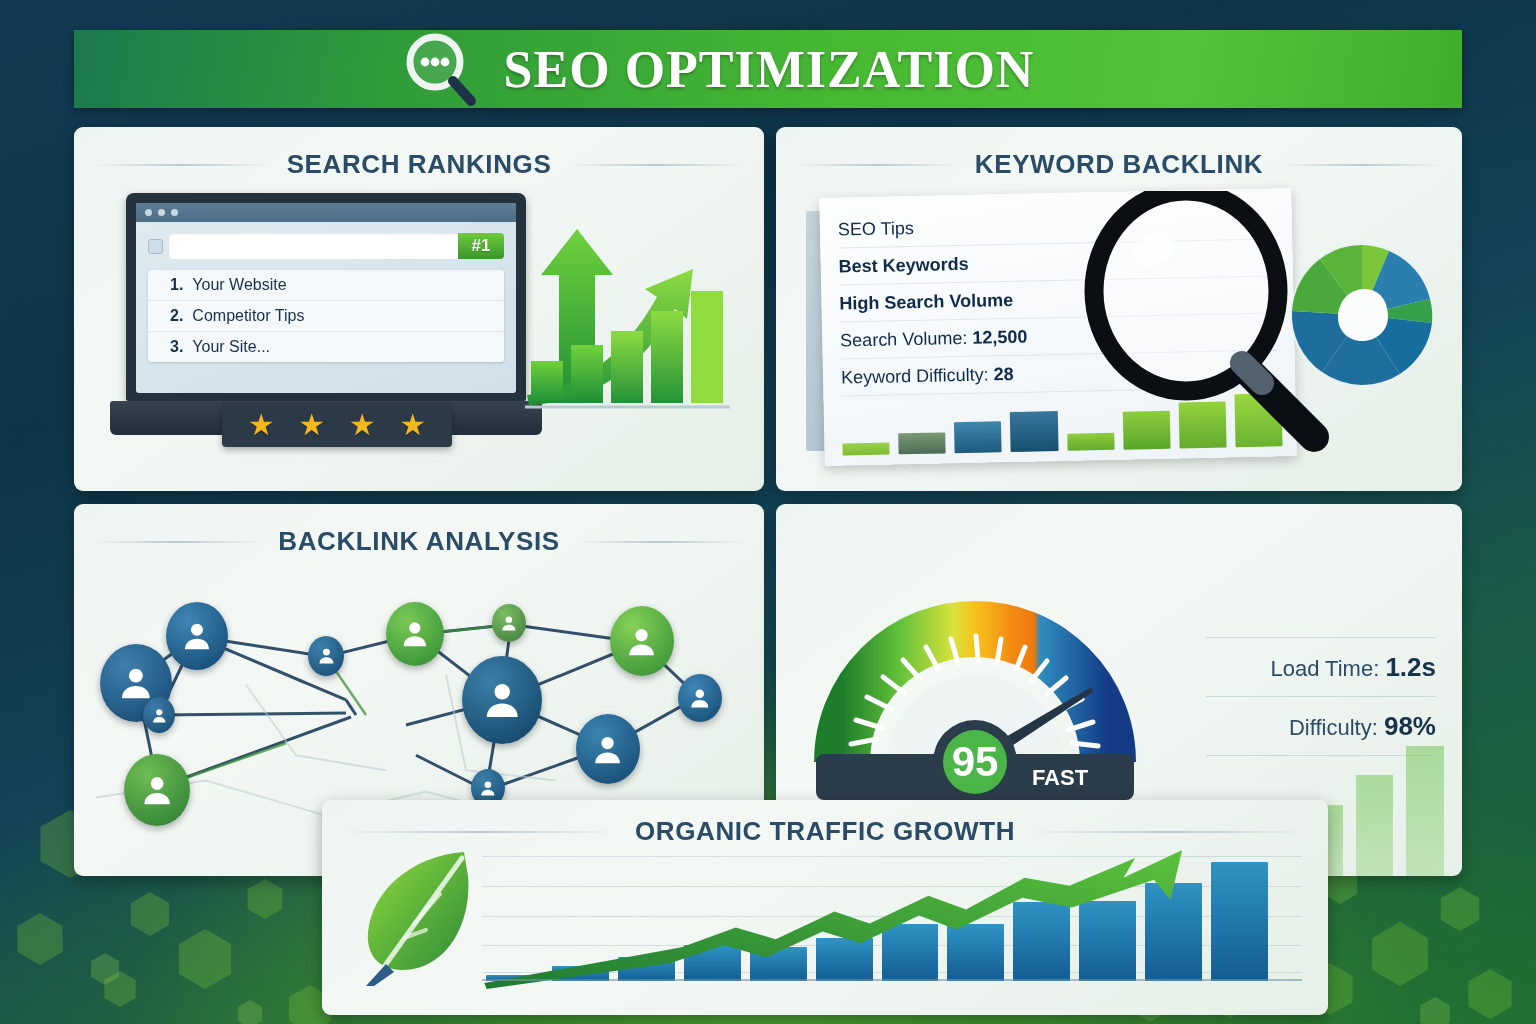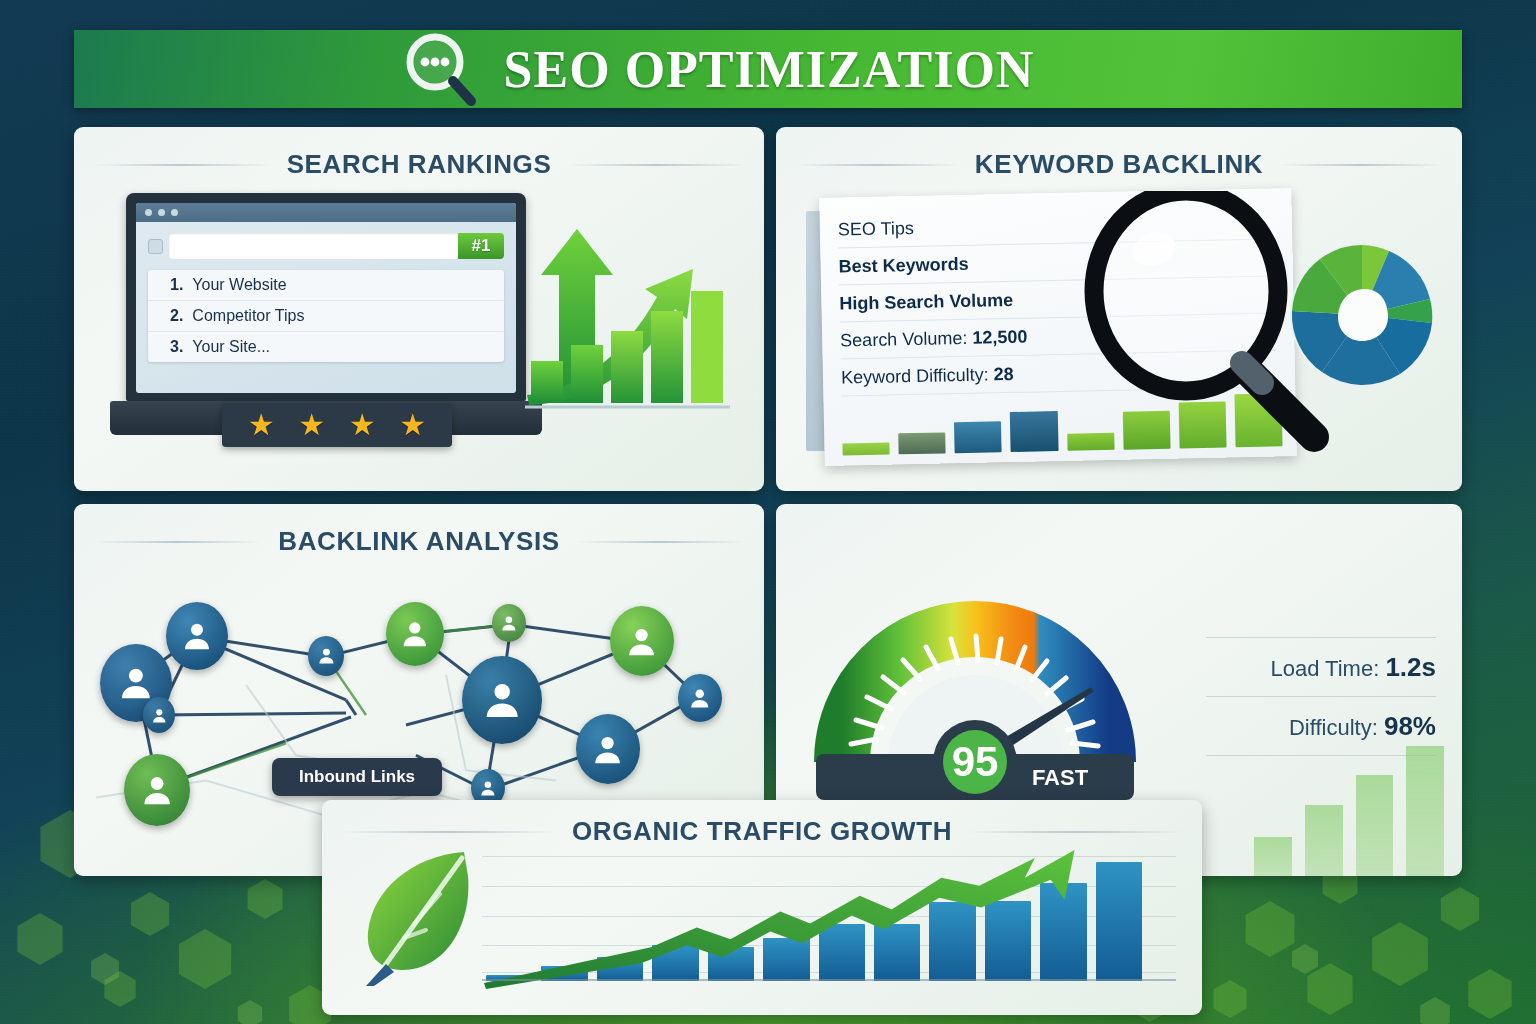--- a/index.html
+++ b/index.html
@@ -40,21 +40,21 @@
   .panel {
     position:absolute; border-radius:9px;
     background:linear-gradient(145deg,#eef4f2 0%, #f4f8f5 35%, #e6efe8 100%);
     box-shadow:0 5px 16px rgba(0,0,0,.32);
     overflow:hidden;
   }
   #panel-rankings { left:74px;  top:127px; width:690px; height:364px; }
   #panel-keyword  { left:776px; top:127px; width:686px; height:364px; }
   #panel-backlink { left:74px;  top:504px; width:690px; height:372px; }
   #panel-speed    { left:776px; top:504px; width:686px; height:372px; }
-  #panel-traffic  { left:322px; top:800px; width:880px; height:215px; z-index:8; }
+  #panel-traffic  { left:322px; top:800px; width:1006px; height:215px; z-index:8; }
 
   .ptitle-row { display:flex; align-items:center; justify-content:center; gap:16px; padding:22px 19px 0; }
   .ptitle {
     font-size:26px; font-weight:bold; letter-spacing:.6px; color:#2b4c66;
     white-space:nowrap;
   }
   .rule { height:2px; background:linear-gradient(90deg,rgba(140,165,180,0) 0%,rgba(140,165,180,.55) 50%,rgba(140,165,180,0) 100%); flex:1; min-width:40px; }
 
   
   .laptop { position:absolute; left:52px; top:66px; width:400px; height:242px; }
@@ -421,23 +421,20 @@
           <path d="M4 21c0-4.4 3.6-7 8-7s8 2.6 8 7z"></path>
         </svg>
     </div>
     <div class="node" style="left:385px; top:205px; width:34px; height:38px; background:radial-gradient(circle at 35% 28%,#3c7fa9,#154a70)">
       <svg viewBox="0 0 24 24" fill="#fff">
           <circle cx="12" cy="8" r="4"></circle>
           <path d="M4 21c0-4.4 3.6-7 8-7s8 2.6 8 7z"></path>
         </svg>
     </div>
 
-    <div class="chip" id="chip-links">
-      <span>Inbound Links</span>
-    </div>
   </div>
 </div>
 
 <div class="panel" id="panel-speed">
 
   <div class="faint-bars">
     <div class="faint-bar" style="height:30%"></div>
     <div class="faint-bar" style="height:55%"></div>
     <div class="faint-bar" style="height:78%"></div>
     <div class="faint-bar" style="height:100%"></div>

